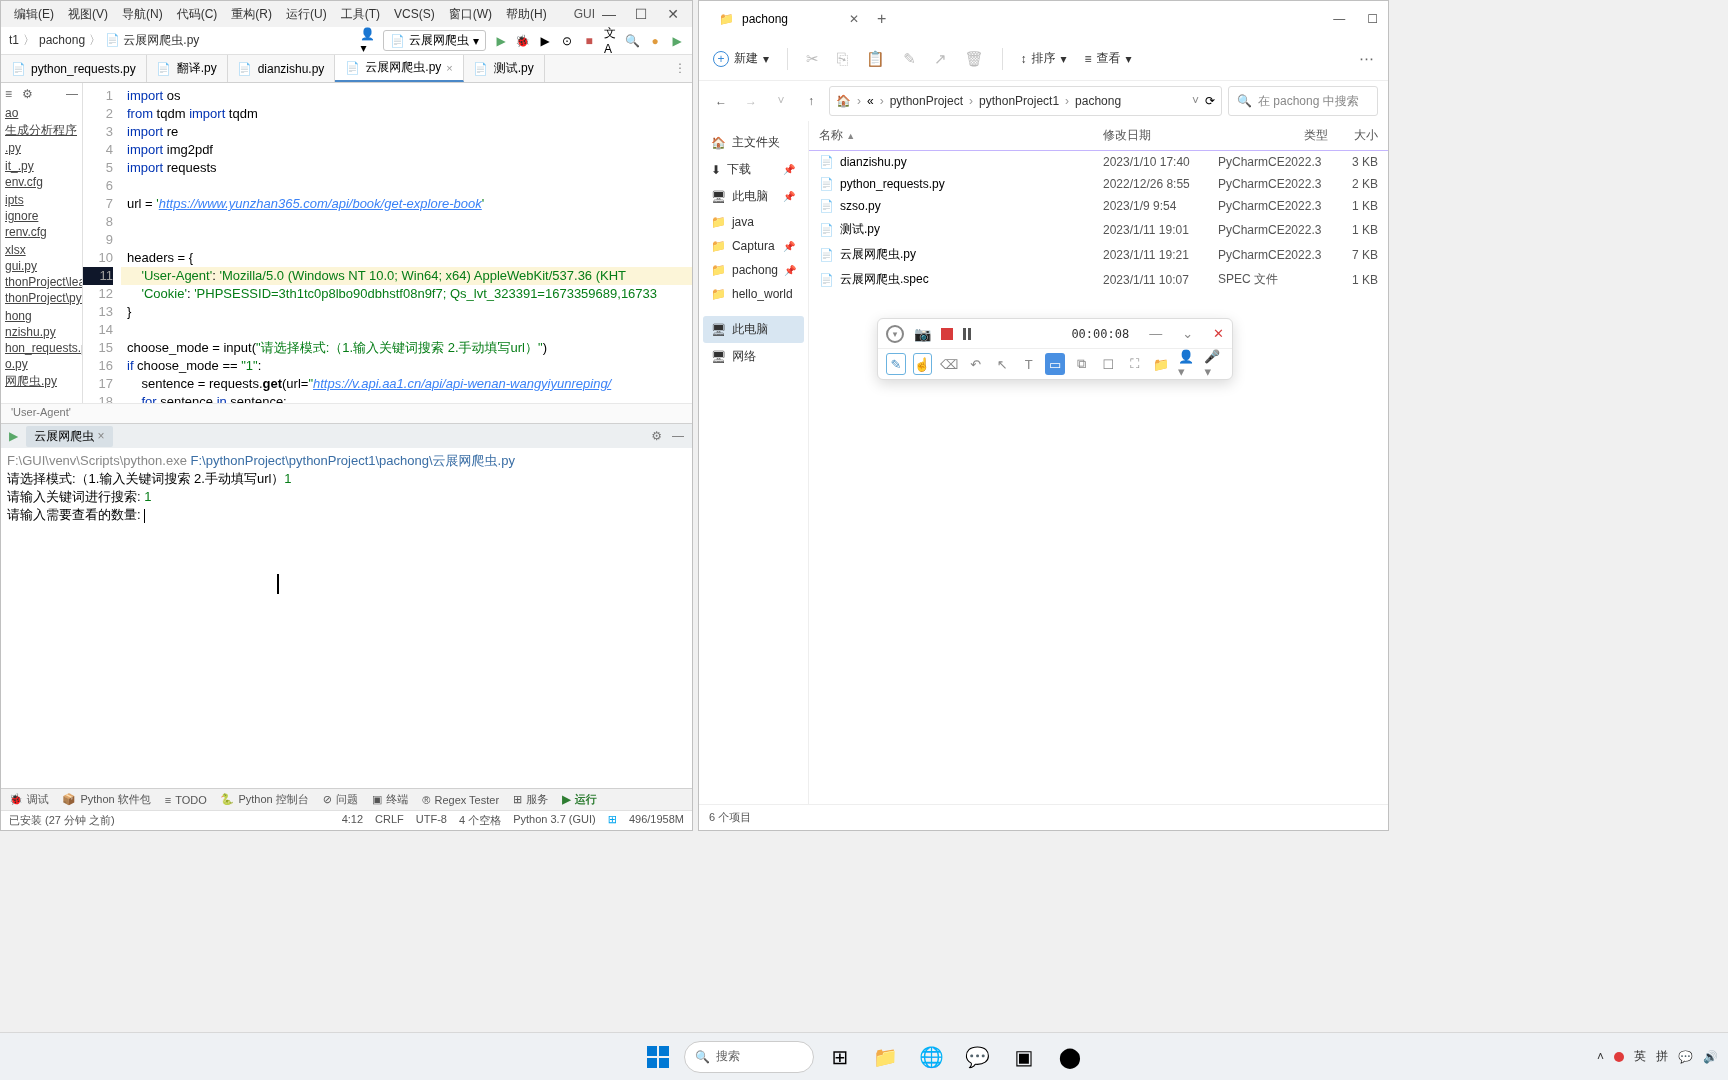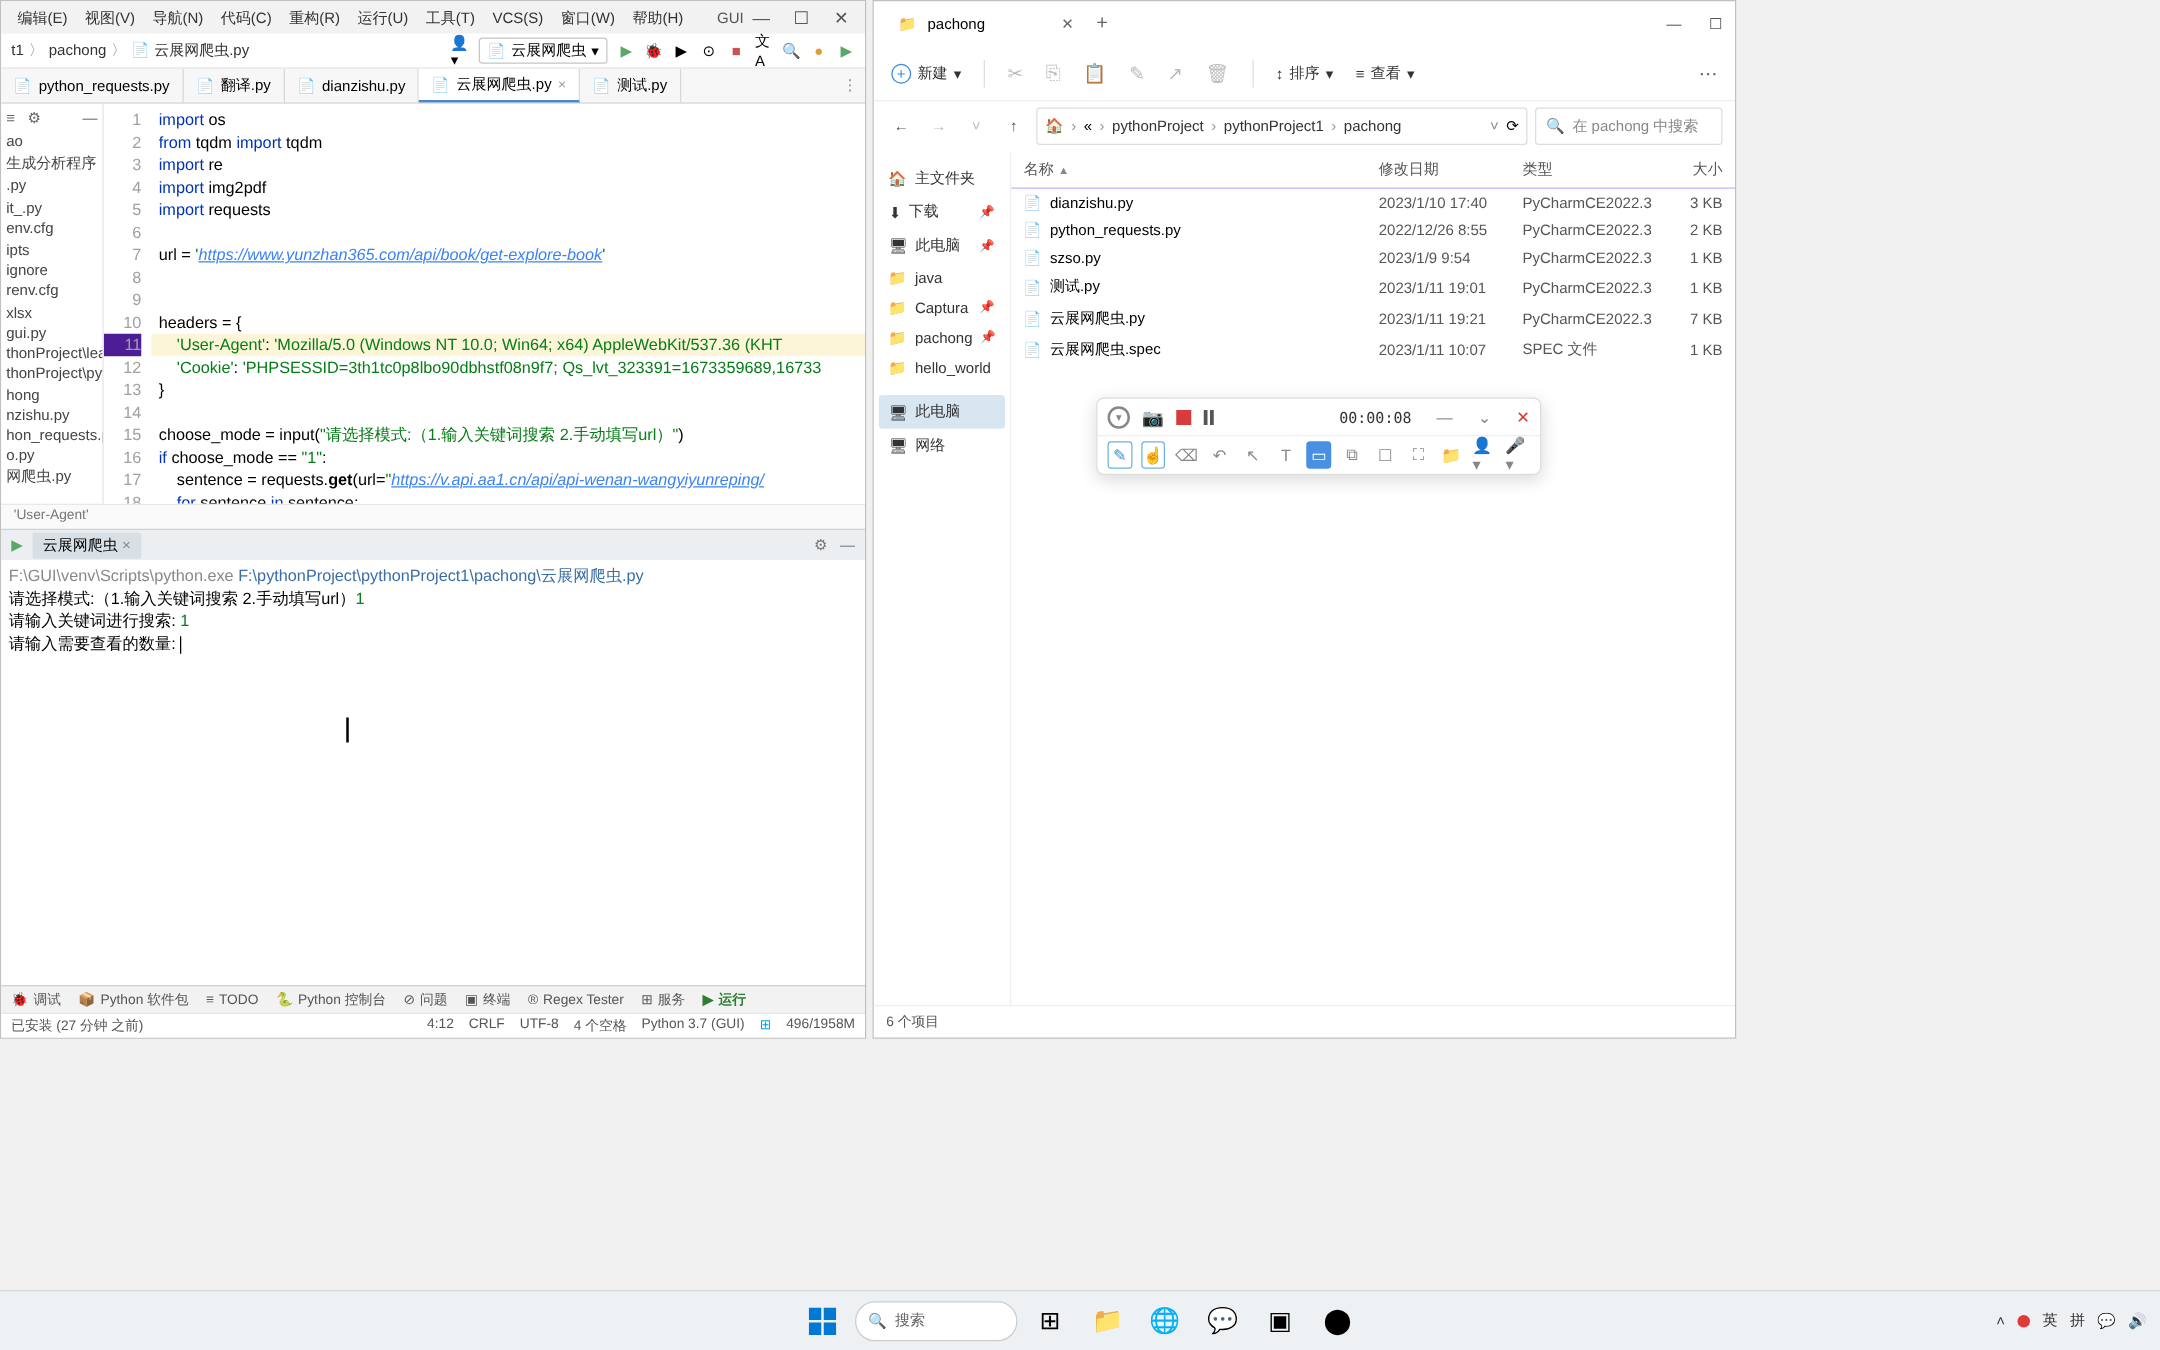--- a/index.html
+++ b/index.html
@@ -23,26 +23,26 @@
 .pc-toolbar .ic { width: 14px; height: 14px; display: inline-flex; align-items: center; justify-content: center; font-size: 12px; }
 
 .pc-tabs { height: 28px; display: flex; align-items: stretch; background: #f7f7f7; border-bottom: 1px solid #d0d0d0; font-size: 12px; }
 .pc-tabs .tab { display: flex; align-items: center; padding: 0 10px; border-right: 1px solid #d8d8d8; gap: 5px; cursor: pointer; }
 .pc-tabs .tab.active { background: #fff; border-bottom: 2px solid #4a88c7; }
 .pc-tabs .tab .close { color: #999; font-size: 11px; }
 
 .pc-main { flex: 1; display: flex; min-height: 0; }
 .pc-sidebar { width: 82px; background: #fff; border-right: 1px solid #e0e0e0; font-size: 12px; overflow: hidden; }
 .pc-sidebar .sbhead { height: 22px; display: flex; align-items: center; gap: 10px; padding: 0 4px; color: #666; }
-.pc-sidebar .sbitem { padding: 1px 4px; white-space: nowrap; color: #444; overflow: hidden; text-overflow: clip; }
+.pc-sidebar .sbitem { padding: 1px 4px; white-space: nowrap; color: #444; overflow: hidden; text-overflow: clip; text-decoration: underline; }
 
 .pc-editor { flex: 1; display: flex; font-family: "JetBrains Mono","Consolas",monospace; font-size: 13px; background: #fff; position: relative; overflow: hidden; }
 .gutter { width: 38px; text-align: right; color: #a0a0a0; padding: 4px 8px 4px 0; line-height: 18px; }
 .gutter .ln { height: 18px; }
-.gutter .ln.hl { background: #4c1d95; }
+.gutter .ln.hl { background: #0f172a; }
 .codearea { flex: 1; padding: 4px 0; line-height: 18px; white-space: pre; overflow: hidden; }
 .codearea .cl { height: 18px; padding-left: 6px; }
 .codearea .cl.hl { background: #fcf5d8; }
 .kw { color: #0033b3; font-weight: 500; }
 .str { color: #067d17; }
 .str u { text-decoration: underline; color: #3b82f6; font-style: italic; }
 .fn { color: #000000; font-weight: bold; }
 .builtin { color: #000; }
 
 .pc-breadcrumb-bottom { height: 20px; font-size: 11px; color: #777; padding: 2px 10px; border-top: 1px solid #e8e8e8; background: #fafafa; }
@@ -93,21 +93,21 @@
 .ex-nav { width: 110px; border-right: 1px solid #eee; padding: 8px 4px; font-size: 12px; }
 .ex-nav .ni { padding: 5px 8px; display: flex; align-items: center; gap: 6px; color: #333; border-radius: 3px; }
 .ex-nav .ni.sel { background: #d8e6f2; }
 .ex-nav .ni .pin { margin-left: auto; color: #bbb; font-size: 10px; }
 .ex-nav .spacer { height: 10px; }
 
 .ex-list { flex: 1; font-size: 12px; }
 .ex-list .hdr { display: flex; padding: 6px 10px; color: #555; border-bottom: 1px solid #c4b5fd; }
 .ex-list .hdr .c1 { flex: 1; }
 .ex-list .hdr .c2 { width: 115px; }
-.ex-list .hdr .c3 { width: 110px; }
+.ex-list .hdr .c3 { width: 110px; text-align: right; }
 .ex-list .hdr .c4 { width: 50px; text-align: right; }
 .ex-list .row { display: flex; padding: 4px 10px; align-items: center; }
 .ex-list .row .c1 { flex: 1; display: flex; gap: 6px; align-items: center; }
 .ex-list .row .c2 { width: 115px; color: #555; }
 .ex-list .row .c3 { width: 110px; color: #555; }
 .ex-list .row .c4 { width: 50px; text-align: right; color: #555; }
 .ex-list .fic { color: #888; font-size: 12px; }
 
 .ex-status { height: 26px; border-top: 1px solid #eee; padding: 0 10px; display: flex; align-items: center; font-size: 11px; color: #555; }
 

